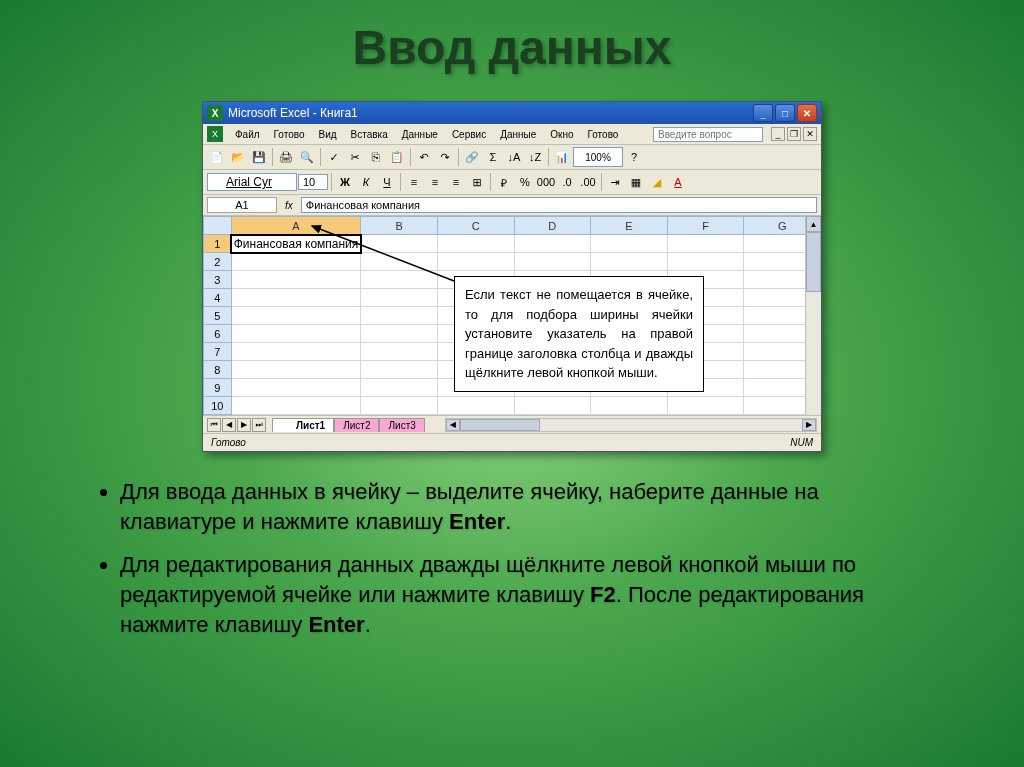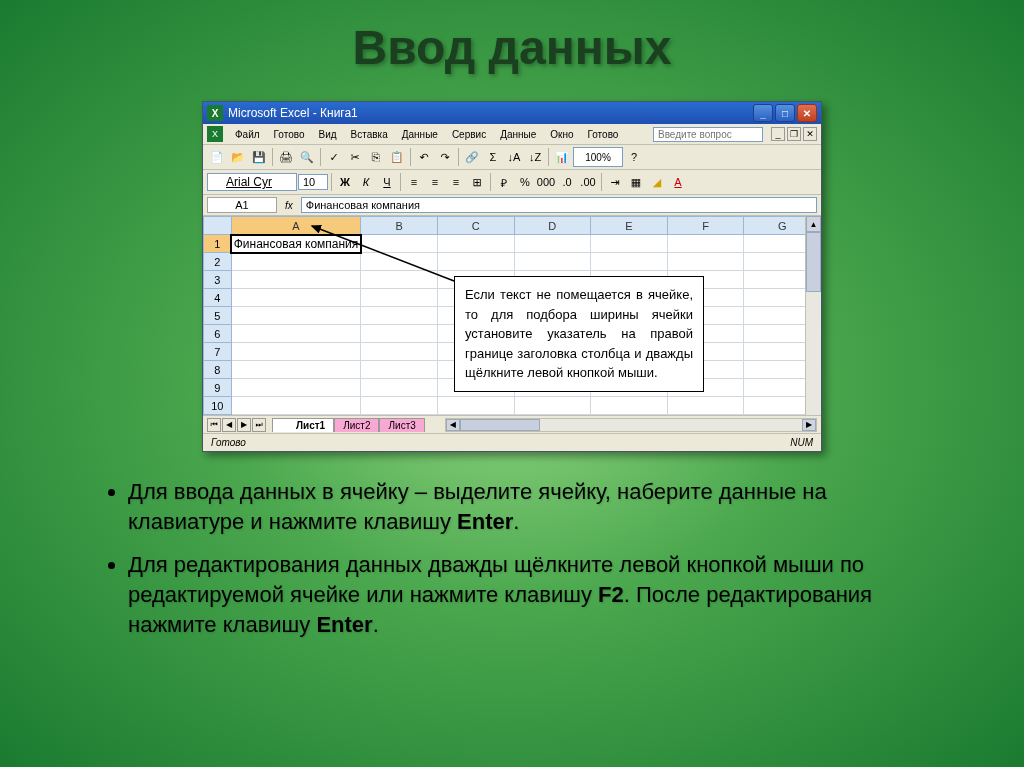--- a/index.html
+++ b/index.html
@@ -257,21 +257,21 @@
   }
   .status-spacer { flex: 1; }
   .bullets {
     list-style: disc;
     padding-left: 60px;
     padding-right: 40px;
     color: #000;
     font-size: 22px;
     line-height: 1.35;
   }
-  .bullets li { margin-bottom: 14px; text-shadow: 1px 1px 2px rgba(0,0,0,0.15); margin-left: 8px; }
+  .bullets li { margin-bottom: 14px; text-shadow: 1px 1px 2px rgba(0,0,0,0.15); }
   .vscroll { position: absolute; right: 0; top: 0; width: 16px; height: 100%; background: #e8e8e0; border-left: 1px solid #c0c0b0; }
   .vscroll-btn { width: 100%; height: 16px; background: #d0d4e0; border: 1px solid #9ab; font-size: 8px; display: flex; align-items: center; justify-content: center; }
   .vscroll-thumb { width: 100%; height: 60px; background: #c8d0e0; border: 1px solid #9ab; }
   .grid-wrap { position: relative; }
 </style>
 </head>
 <body>
 
 <div class="slide-title">Ввод данных</div>
 

